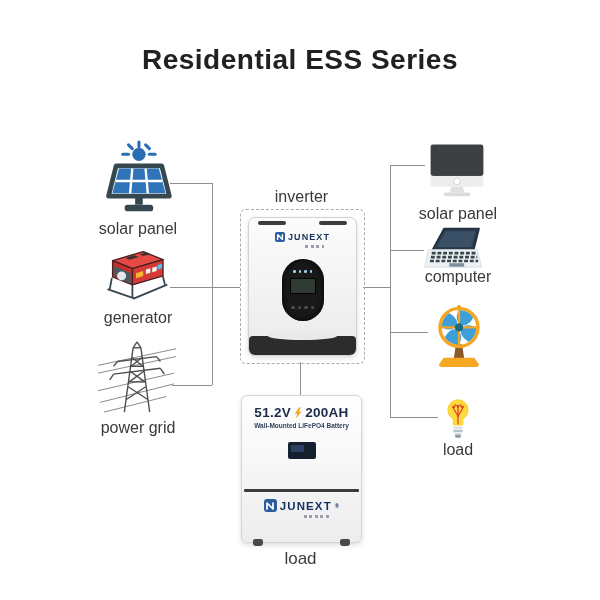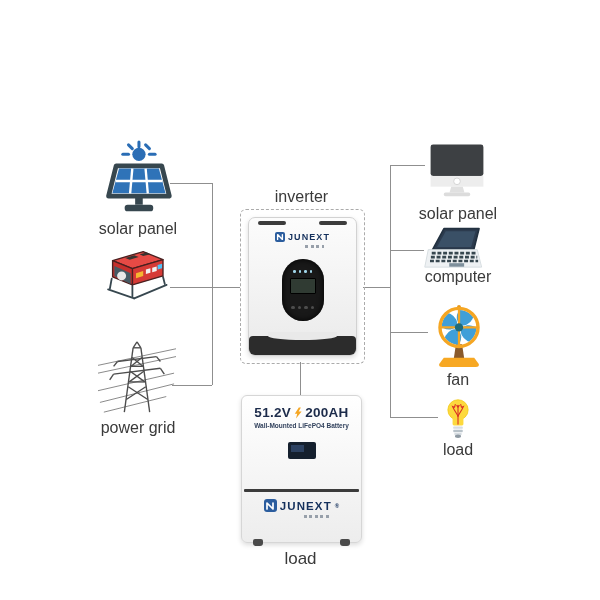--- a/index.html
+++ b/index.html
@@ -87,20 +87,21 @@
   .reg{font-size:6px;color:#14305c;vertical-align:super;font-weight:bold;}
   .bat-cn{position:absolute;top:119px;left:62px;width:25px;}
   .foot{position:absolute;bottom:-4px;width:10px;height:7px;background:#4a4a4a;border-radius:2px 2px 3px 3px;}
   .foot.left{left:11px;} .foot.right{right:11px;}
 </style>
 </head>
 <body>
 
 <div class="canvas">
 
+  <div class="title">Residential ESS Series</div>
 
   <div class="hline l-h1"></div>
   <div class="hline l-h2"></div>
   <div class="hline l-h3"></div>
   <div class="vline l-v"></div>
   <div class="vline c-v"></div>
   <div class="hline r-link"></div>
   <div class="vline r-v"></div>
   <div class="hline r-h1"></div>
   <div class="hline r-h2"></div>
@@ -141,20 +142,21 @@
     <polygon points="14,16 36,25 36,43 14,34" fill="#c62f2c" stroke="#4a2020" stroke-width="1.5" stroke-linejoin="round"></polygon>
     <polygon points="28,13 38,10 43,12 33,15" fill="#37332f"></polygon>
     <polygon points="44,9 52,7 56,9 48,11" fill="#37332f"></polygon>
     <polygon points="16,22 34,30 34,42 16,33" fill="#455a64"></polygon>
     <circle cx="24" cy="33" r="5" fill="#e8e8e8"></circle>
     <polygon points="40,30 48,27.5 48,33 40,35.5" fill="#f5b731"></polygon>
     <polygon points="51,26 56,24.5 56,29.5 51,31" fill="#f2f2f2"></polygon>
     <polygon points="58,24 63,22.5 63,27.5 58,29" fill="#f2f2f2"></polygon>
     <polygon points="64,21 69,19.5 69,24.5 64,26" fill="#4fc3f7"></polygon>
   </svg>
+  <div class="lbl lbl-src2">generator</div>
 
   <svg class="icon" style="left:98px;top:340px;" width="78" height="78" viewBox="0 0 80 80">
     <g stroke="#6a6a6a" stroke-width="1" fill="none" opacity="0.8">
       <line x1="0" y1="26" x2="80" y2="9"></line>
       <line x1="0" y1="34" x2="80" y2="17"></line>
       <line x1="0" y1="52" x2="78" y2="34"></line>
       <line x1="2" y1="64" x2="78" y2="45"></line>
       <line x1="6" y1="74" x2="70" y2="58"></line>
     </g>
     <g stroke="#4d4d4d" stroke-width="1.4" fill="none">
@@ -277,21 +279,20 @@
       <ellipse cx="40" cy="18" rx="10.5" ry="14" fill="#3f9fd8" transform="rotate(208 40 36)"></ellipse>
       <ellipse cx="40" cy="18" rx="10.5" ry="14" fill="#3f9fd8" transform="rotate(298 40 36)"></ellipse>
     </g>
     <g stroke="#f5a623" stroke-width="3">
       <line x1="15" y1="36" x2="65" y2="36"></line>
       <line x1="40" y1="11" x2="40" y2="61"></line>
     </g>
     <circle cx="40" cy="36" r="25" fill="none" stroke="#f5a623" stroke-width="4.5"></circle>
     <circle cx="40" cy="36" r="5.5" fill="#1f6b7a"></circle>
   </svg>
-  <div class="lbl lbl-load3">fan</div>
 
   <svg class="icon" style="left:439px;top:397px;" width="38" height="42" viewBox="0 0 44 62">
     <circle cx="22" cy="19" r="15" fill="#fdd93d" stroke="#f0c400" stroke-width="1"></circle>
     <path d="M14,28 L14,40 Q14,42 16,42 L28,42 Q30,42 30,40 L30,28 Z" fill="#fdd93d"></path>
     <g stroke="#d93025" stroke-width="1.6" fill="none" stroke-linecap="round">
       <line x1="22" y1="40" x2="22" y2="28"></line>
       <path d="M22,28 L16,18 M16,18 l-2,-4 l3,1 l1,-4"></path>
       <path d="M22,28 L28,18 M28,18 l2,-4 l-3,1 l-1,-4"></path>
       <path d="M22,28 L22,16 M22,16 l-2,-4 l2,2 l2,-2 l-2,4"></path>
     </g>

